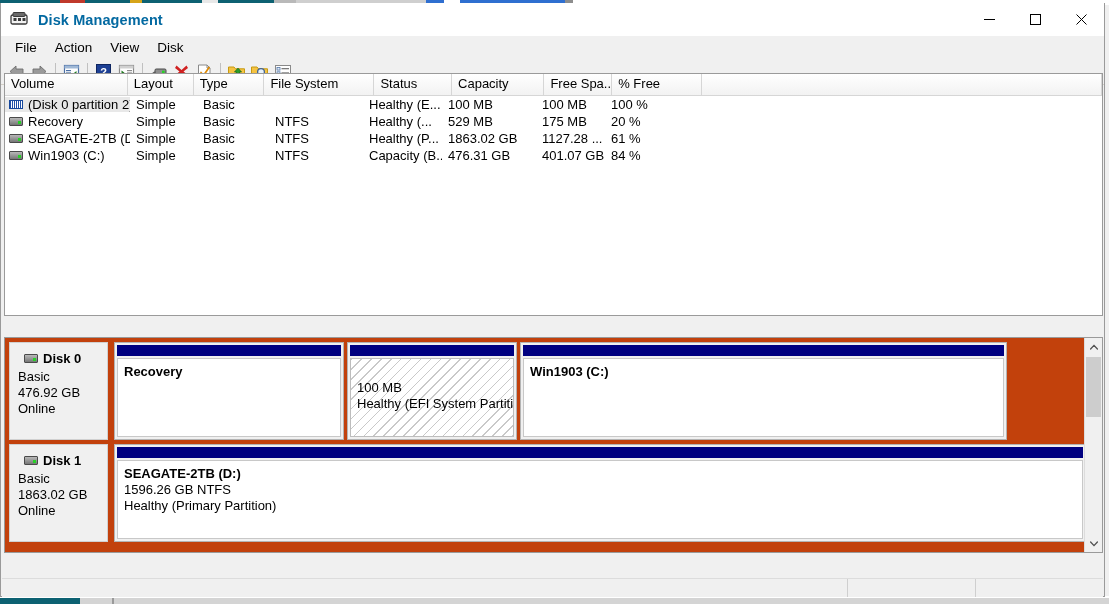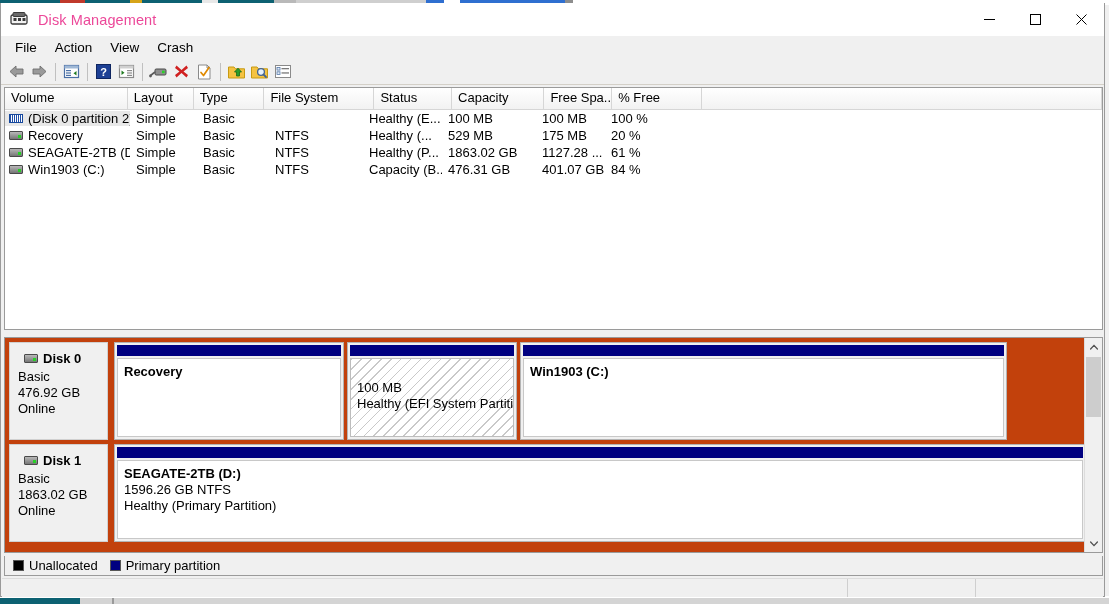--- a/index.html
+++ b/index.html
@@ -58,22 +58,23 @@
     align-items: center;
   }
   .title-icon {
     margin-left: 9px;
     width: 20px; height: 18px;
     position: relative;
   }
   .title-text {
     margin-left: 8px;
     font-size: 14.5px;
-    color: #ec4899;
+    color: #0369a1;
     letter-spacing: 0.1px;
+    font-weight: bold;
   }
   .wincontrols {
     position: absolute;
     right: 0; top: 0;
     display: flex;
     height: 33px;
   }
   .wc {
     width: 46px; height: 33px;
     display: flex; align-items: center; justify-content: center;
@@ -111,21 +112,21 @@
   }
   .tb-sep {
     width: 1px; height: 18px;
     background: #c0c0c0;
     margin: 0 4px;
   }
 
   
   .listpane {
     position: absolute;
-    left: 3px; top: 84px;
+    left: 3px; top: 70px;
     width: 1099px;
     height: 243px;
     background: #ffffff;
     border: 1px solid #9a9a9a;
     box-sizing: border-box;
     overflow: hidden;
   }
   .lv-header {
     display: flex;
     height: 21px;
@@ -422,21 +423,21 @@
               <line x1="10.5" y1="0.5" x2="0.5" y2="10.5" stroke="#000" stroke-width="1"></line>
             </svg>
         </div>
       </div>
     </div>
 
     <div class="menubar">
       <div class="menu-item">File</div>
       <div class="menu-item">Action</div>
       <div class="menu-item">View</div>
-      <div class="menu-item">Crash</div>
+      <div class="menu-item">Disk</div>
     </div>
 
     <div class="toolbar">
       <div class="tb-btn">
         <svg width="17" height="15" viewBox="0 0 17 15">
           <path d="M8 2 L2 7.5 L8 13 L8 10 L15 10 L15 5 L8 5 Z" fill="#9a9a9a" stroke="#6d6d6d" stroke-width="0.9" stroke-linejoin="round"></path>
         </svg>
       </div>
       <div class="tb-btn">
         <svg width="17" height="15" viewBox="0 0 17 15">
@@ -665,30 +666,20 @@
         </div>
         <div class="vs-thumb"></div>
         <div class="vs-btn vs-down">
           <svg width="8" height="6" viewBox="0 0 8 6">
               <path d="M0.6 1 L4 4.6 L7.4 1" fill="none" stroke="#505050" stroke-width="1.3" stroke-linecap="round"></path>
             </svg>
         </div>
       </div>
     </div>
 
-    <div class="legend">
-      <div class="lg-item">
-        <span class="lg-swatch" style="background:#000000"></span>
-        <span>Unallocated</span>
-      </div>
-      <div class="lg-item">
-        <span class="lg-swatch" style="background:#000080"></span>
-        <span>Primary partition</span>
-      </div>
-    </div>
 
     <div class="statusbar">
       <div class="sb-cell" style="width:846px"></div>
       <div class="sb-cell" style="width:128px"></div>
       <div class="sb-cell" style="width:127px;border-right:none"></div>
     </div>
 
   </div>
 </div>
 

